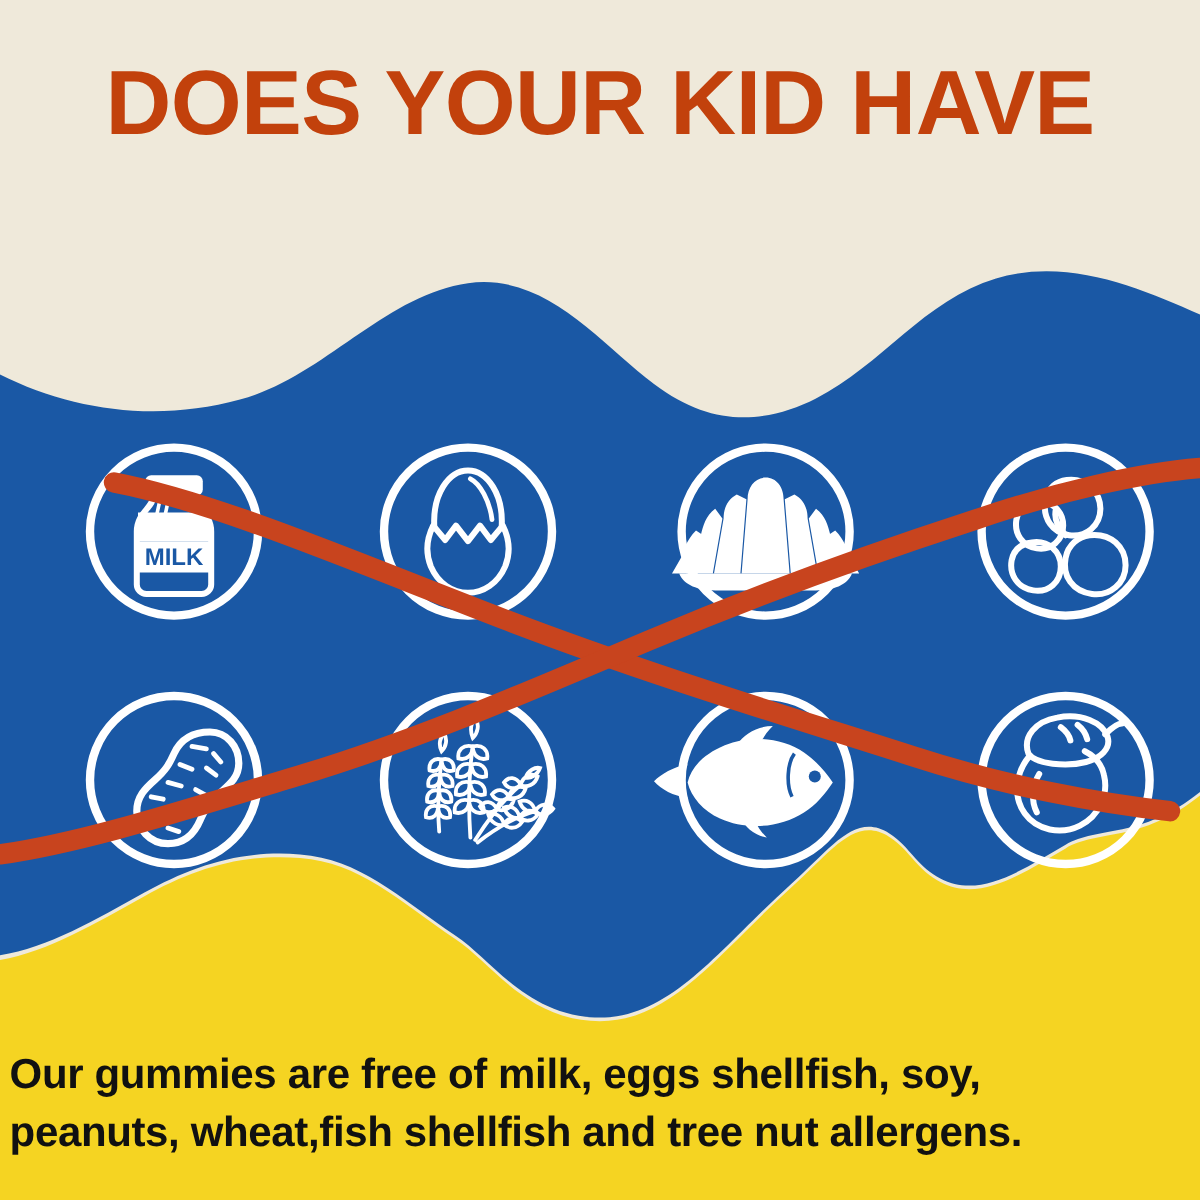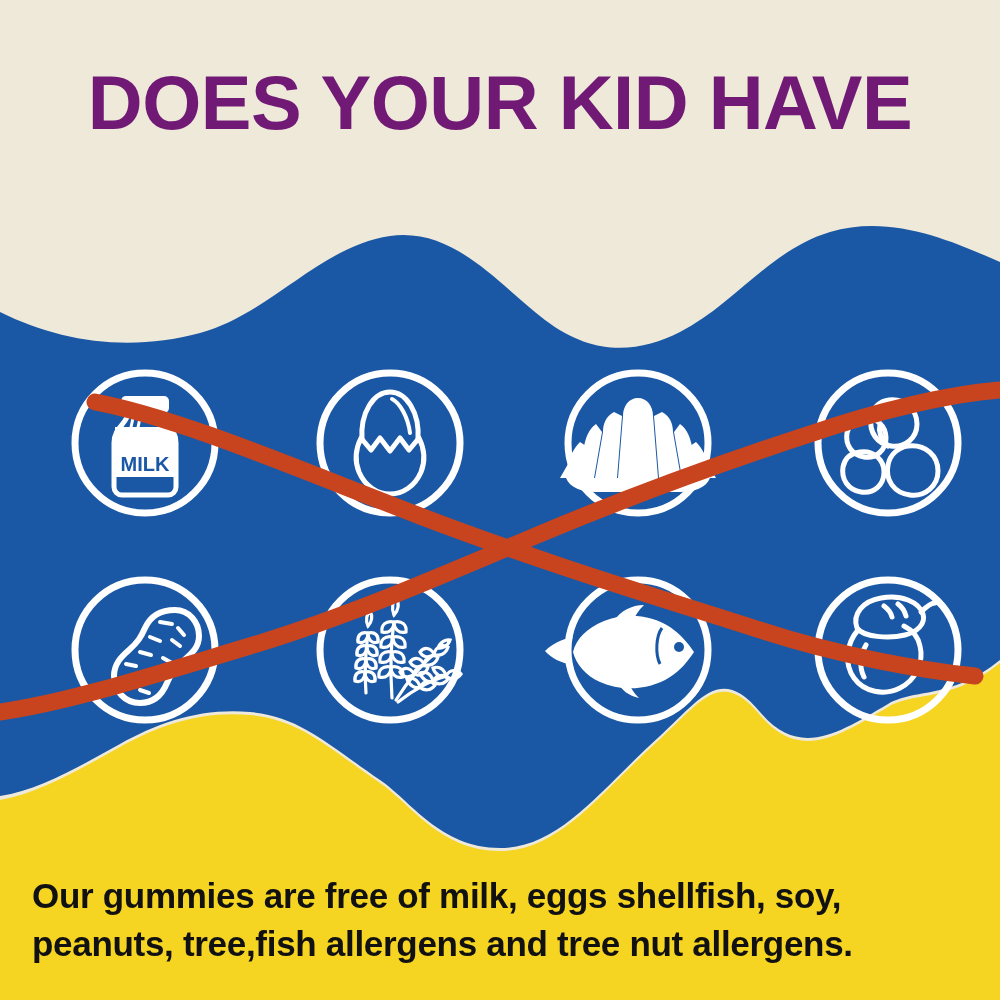--- a/index.html
+++ b/index.html
@@ -22,36 +22,35 @@
     height: 1000px;
     display: block;
   }
   .headline {
     position: absolute;
     top: 48px;
     left: 0;
     width: 1000px;
     text-align: center;
     z-index: 5;
-    color: #701a75;
+    color: #c2410c;
     font-family: "Liberation Sans", sans-serif;
     font-weight: 700;
     font-size: 76px;
     line-height: 78px;
     letter-spacing: -0.5px;
     transform: scaleX(1.0);
-    margin-top: 16px;
   }
   .headline-line {
     display: block;
     white-space: nowrap;
   }
   .footer-text {
     position: absolute;
-    left: 32px;
+    left: 8px;
     top: 872px;
     width: 960px;
     z-index: 5;
     color: #111111;
     font-family: "Liberation Sans", sans-serif;
     font-weight: 700;
     font-size: 35px;
     line-height: 48px;
     letter-spacing: -0.3px;
   }
@@ -235,16 +234,16 @@
     </g>
   </svg>
 
   <svg class="cross-layer" viewBox="0 0 1000 1000">
     <path d="M95,402 C 180,418 300,470 420,516 C 540,562 660,598 760,630 C 840,656 920,670 975,676" fill="none" stroke="#C8441E" stroke-width="17" stroke-linecap="round"></path>
     <path d="M0,712 C 70,702 150,676 250,646 C 350,616 450,572 540,534 C 640,492 730,460 810,434 C 880,410 950,394 1000,390" fill="none" stroke="#C8441E" stroke-width="17" stroke-linecap="round"></path>
   </svg>
 
   <div class="footer-text">
     <span class="footer-line">Our gummies are free of milk, eggs shellfish, soy,</span>
-    <span class="footer-line">peanuts, tree,fish allergens and tree nut allergens.</span>
+    <span class="footer-line">peanuts, wheat,fish shellfish and tree nut allergens.</span>
   </div>
 
 </div>
 
 </body></html>

